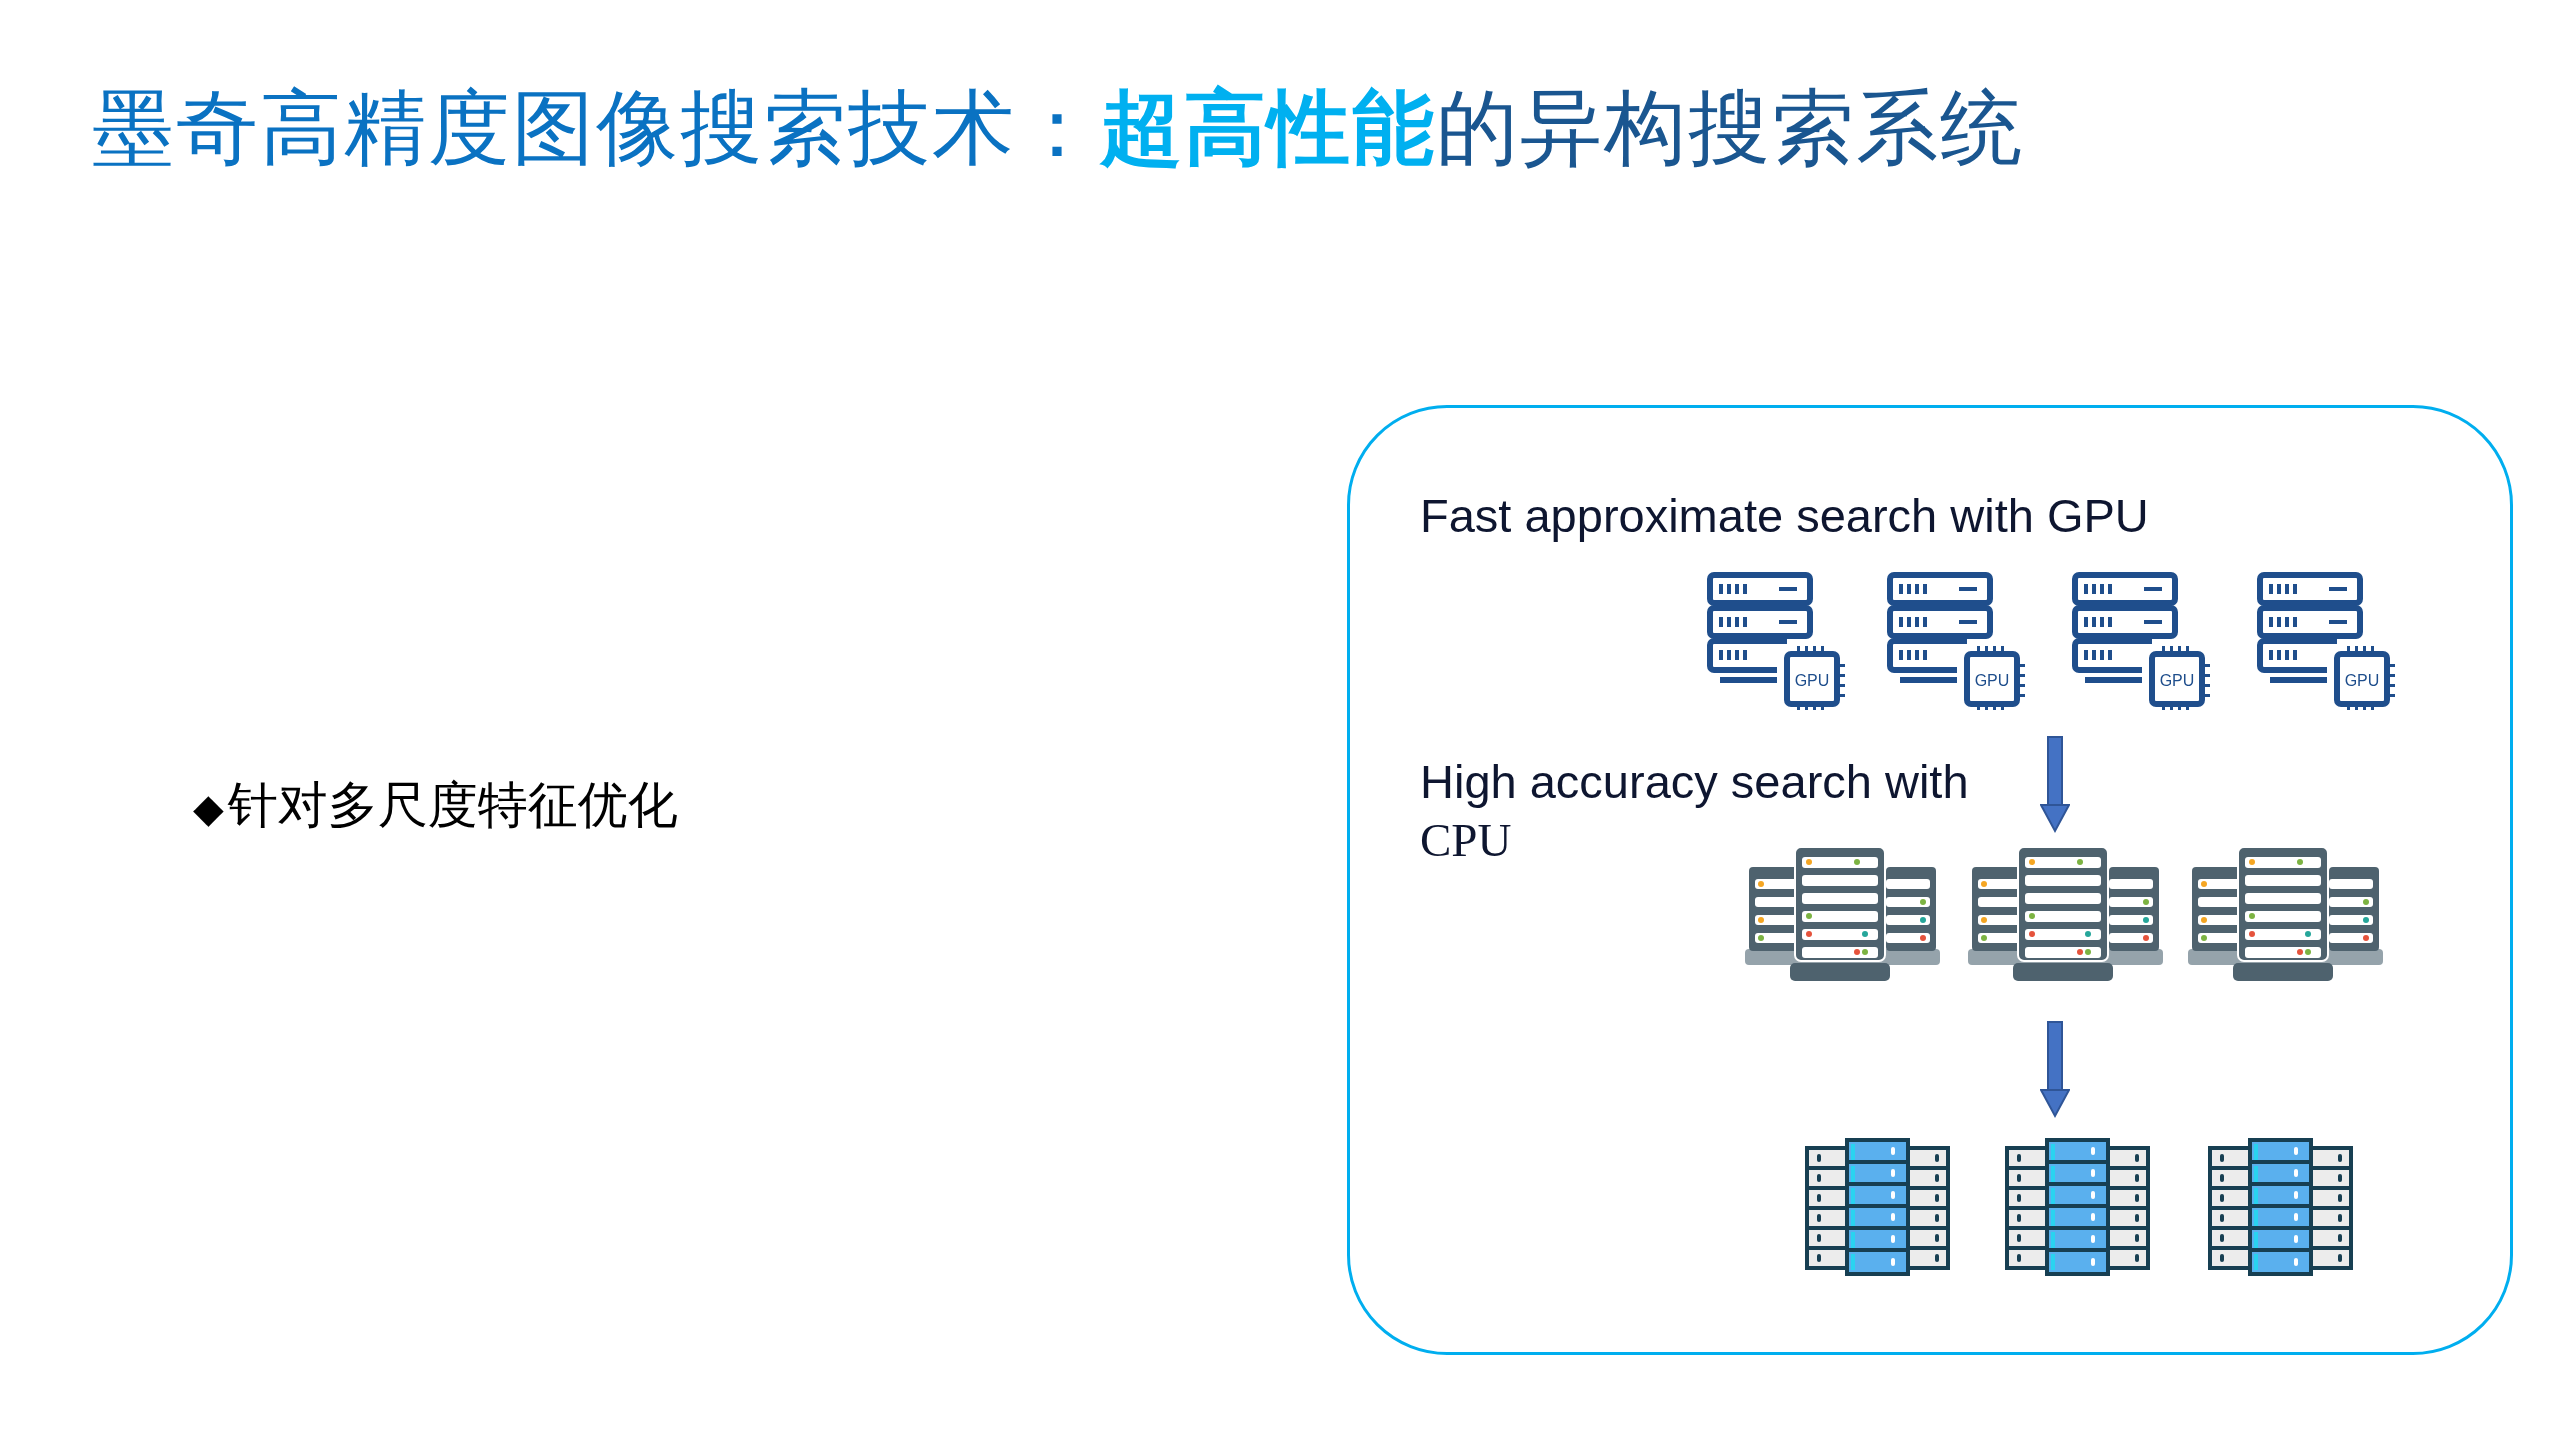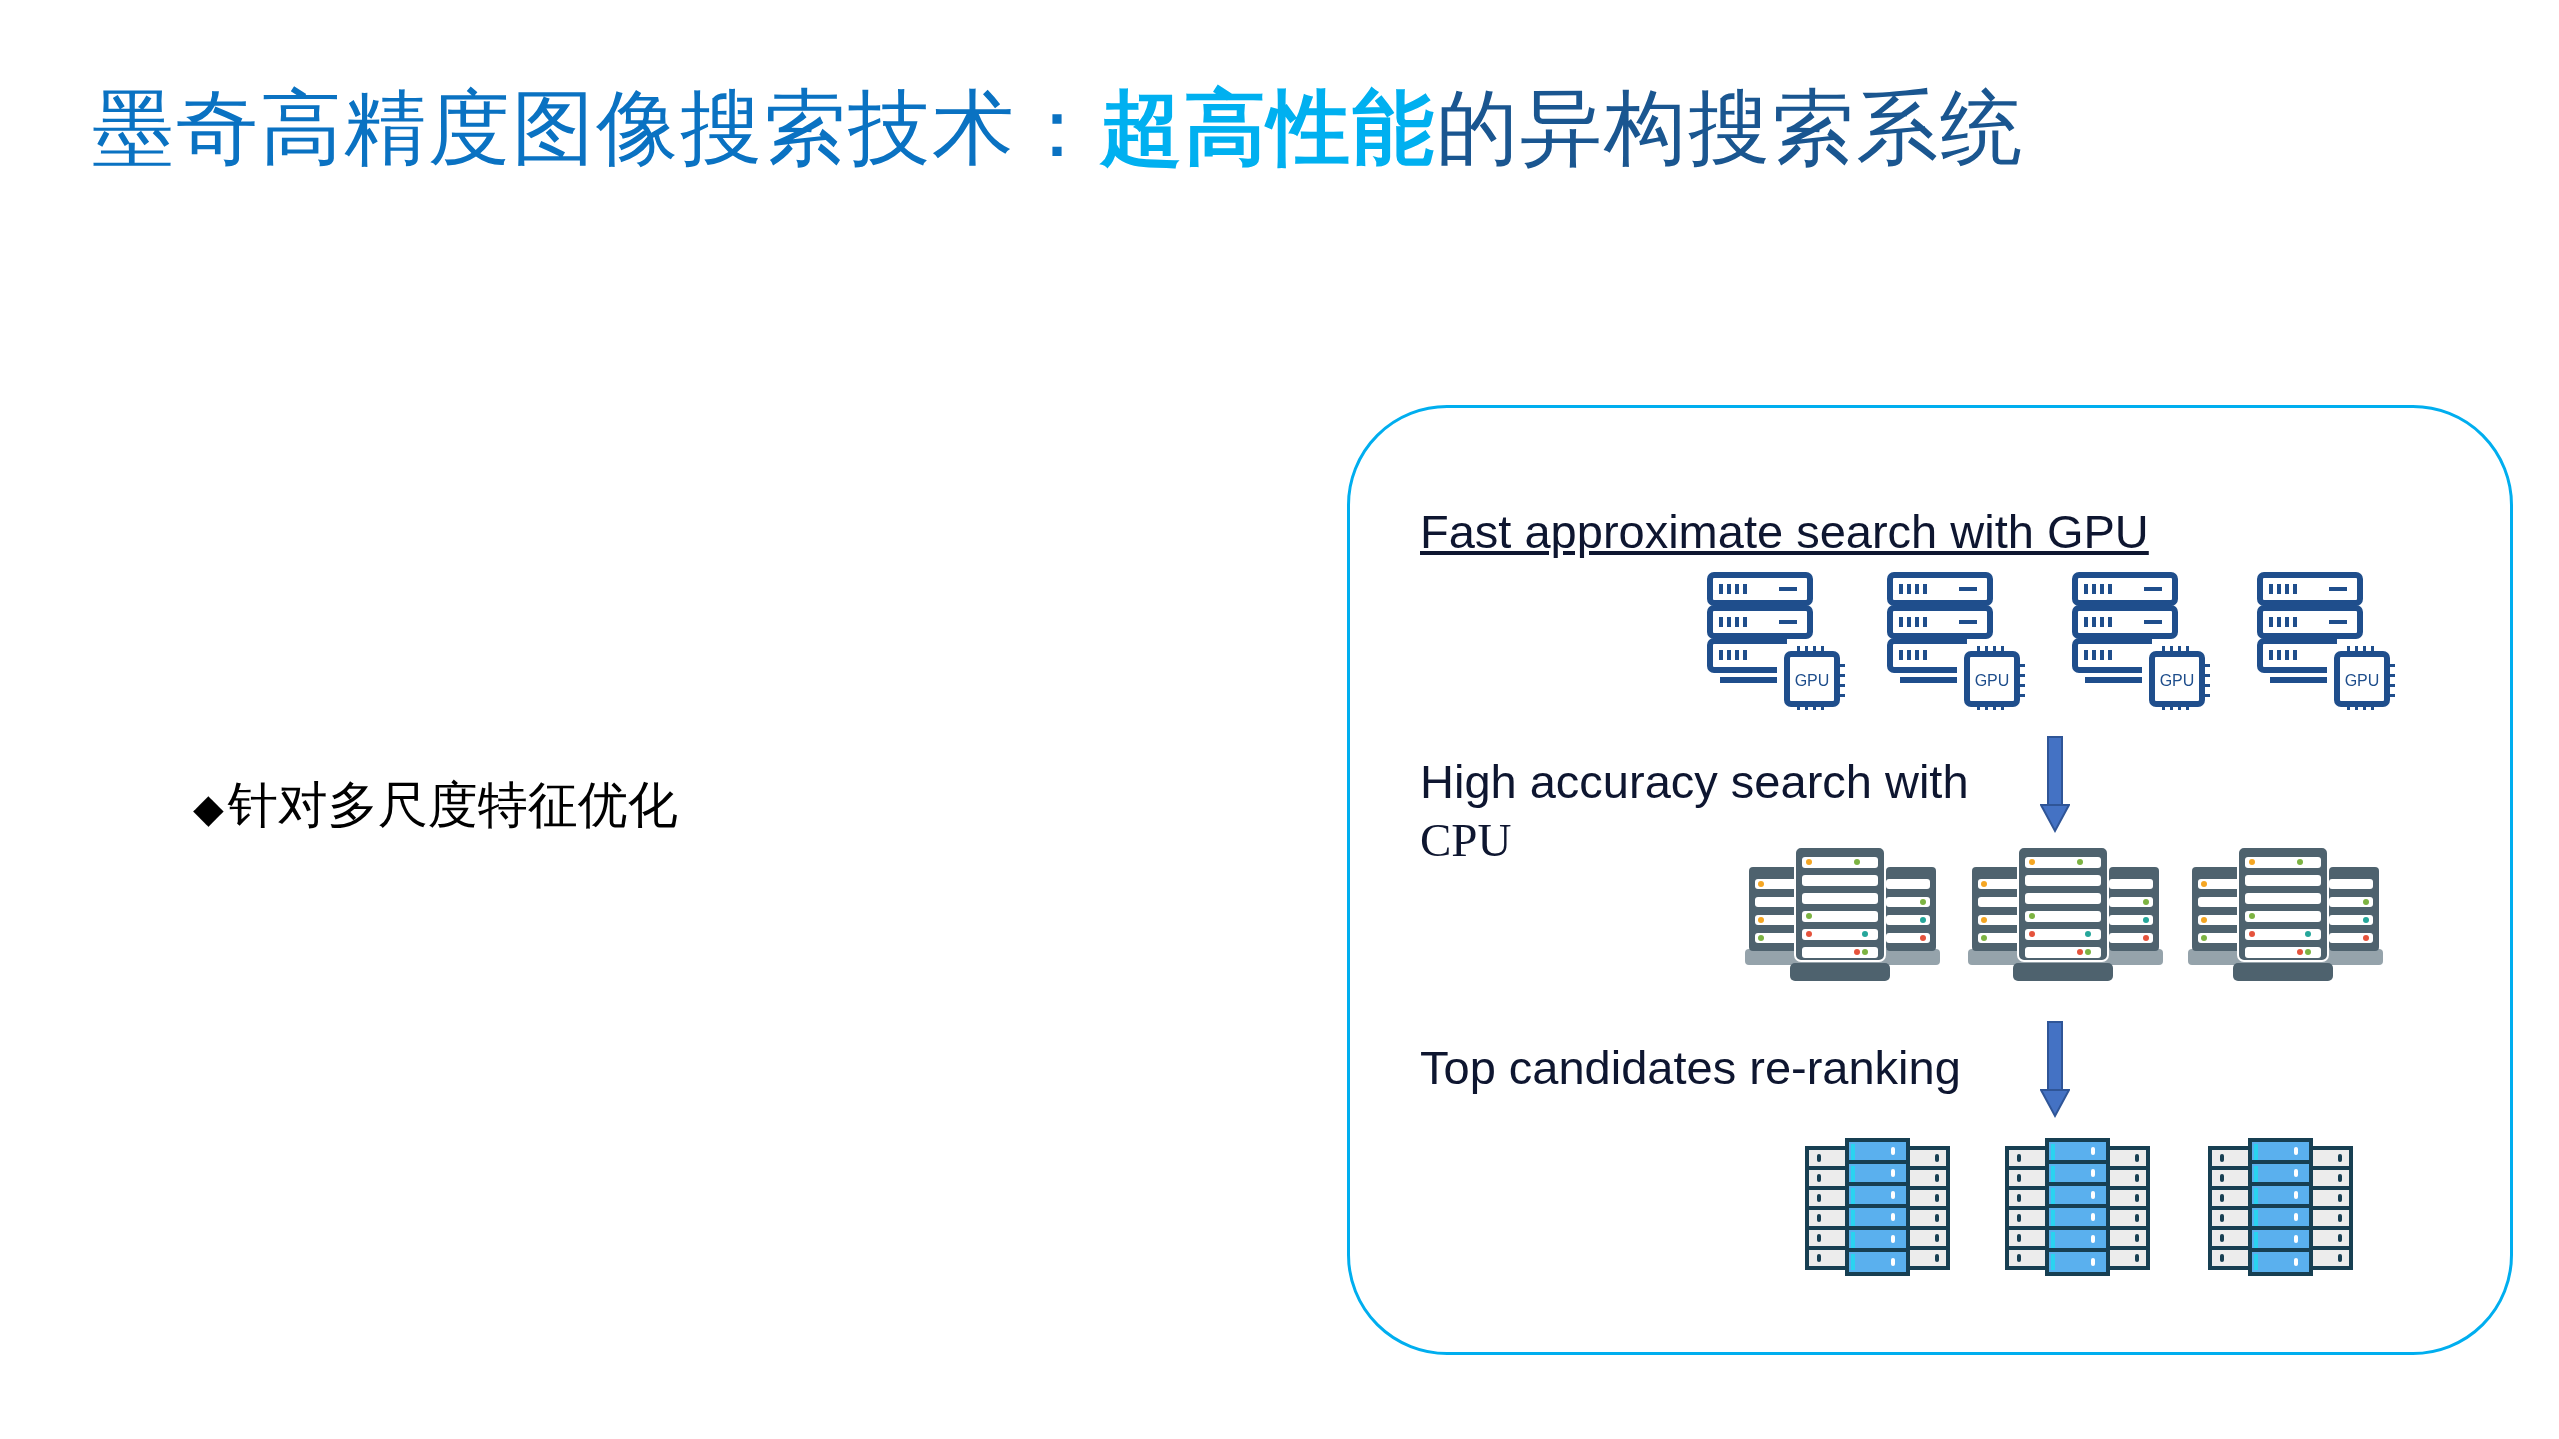--- a/index.html
+++ b/index.html
@@ -39,21 +39,21 @@
     position: absolute; left: 1347px; top: 405px;
     width: 1166px; height: 950px;
     border: 3px solid #00AEEF; border-radius: 100px;
     box-sizing: border-box;
   }
 
   .label {
     position: absolute; font-family: "Liberation Sans", sans-serif;
     font-size: 47px; color: #0E1630; line-height: 56px; white-space: nowrap;
   }
-  .l1 { left: 1420px; top: 504px; text-decoration: underline; }
+  .l1 { left: 1420px; top: 488px; }
   .l2 { left: 1420px; top: 754px; }
   .l2b { left: 1420px; top: 812px; font-family: Liberation Serif, serif; }
   .l3 { left: 1420px; top: 1040px; }
 
   .arrow-down { position: absolute; }
   .a1 { left: 2040px; top: 735px; }
   .a2 { left: 2040px; top: 1020px; }
 
   .icon { position: absolute; }
 </style>
@@ -69,21 +69,20 @@
 
   <div class="bullet b1">
     <span class="dia">◆</span><span>针对多尺度特征优化</span>
   </div>
 
   <div class="frame"></div>
 
   <div class="label l1">Fast approximate search with GPU</div>
   <div class="label l2">High accuracy search with</div>
   <div class="label l2b">CPU</div>
-  <div class="label l3">Top candidates re-ranking</div>
 
   <svg class="arrow-down a1" width="30" height="100" viewBox="0 0 30 100">
     <rect x="8" y="2" width="14" height="70" fill="#4472C4" stroke="#2F5597" stroke-width="2"></rect>
     <polygon points="1,70 29,70 15,96" fill="#4472C4" stroke="#2F5597" stroke-width="2"></polygon>
   </svg>
   <svg class="arrow-down a2" width="30" height="100" viewBox="0 0 30 100">
     <rect x="8" y="2" width="14" height="70" fill="#4472C4" stroke="#2F5597" stroke-width="2"></rect>
     <polygon points="1,70 29,70 15,96" fill="#4472C4" stroke="#2F5597" stroke-width="2"></polygon>
   </svg>
 

